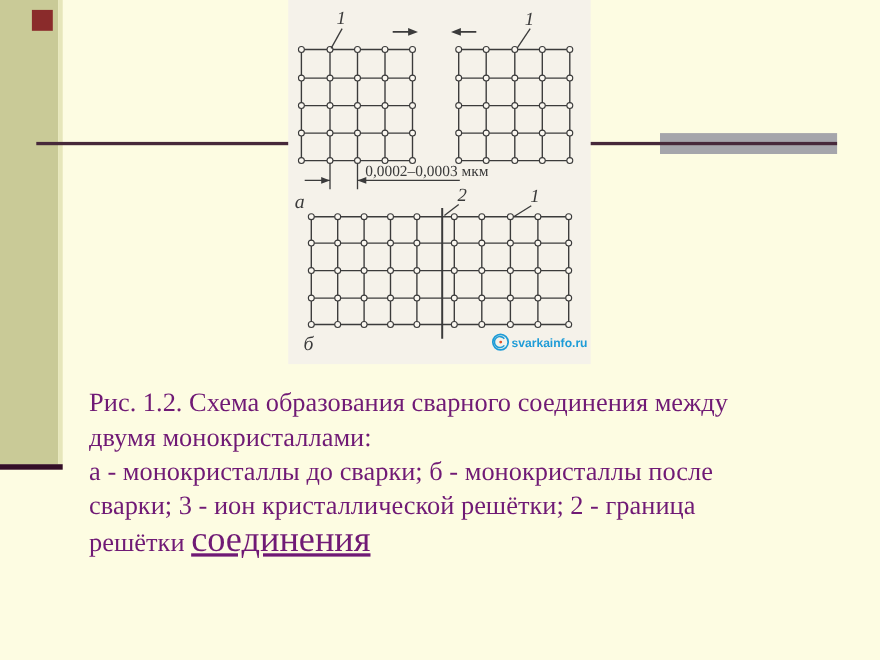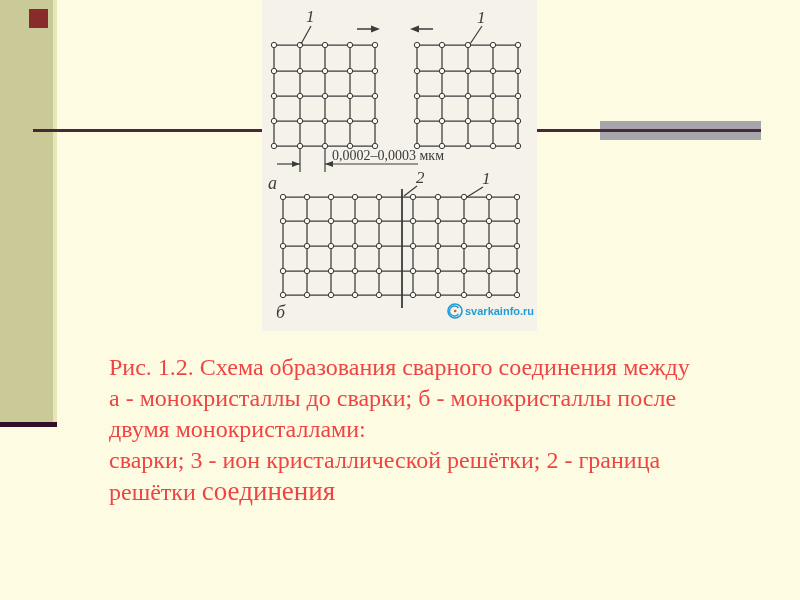--- a/index.html
+++ b/index.html
@@ -22,25 +22,25 @@
   
   .gray-bar{position:absolute;left:600px;top:121px;width:161px;height:19px;background:#a5a5ab;z-index:1;}
   .rule{position:absolute;left:33px;top:129px;width:728px;height:3px;background:#47293a;z-index:2;}
 
   
   .figure{position:absolute;left:262px;top:0;width:275px;height:331px;background:#f5f2ea;z-index:4;}
   .figure svg{display:block;}
 
   
   .caption{
-    position:absolute;left:109px;top:352px;width:680px;z-index:5;
-    color:#ef4444;font-size:24px;line-height:31px;white-space:nowrap;
+    position:absolute;left:81px;top:352px;width:680px;z-index:5;
+    color:#701a75;font-size:24px;line-height:31px;white-space:nowrap;
   }
   .caption .line{height:31px;}
-  .caption .big{font-size:27px;}
+  .caption .big{font-size:33px;text-decoration:underline;}
 </style>
 </head>
 <body>
 
 <div class="slide">
 
   <div class="band"></div>
   <div class="band-edge"></div>
   <div class="bottom-bar"></div>
   <div class="bullet"></div>
@@ -239,19 +239,19 @@
           <path d="M196.5,308 A5,5 0 1 0 196.5,314" stroke="#1e9cd7" stroke-width="1.4" fill="none"></path>
           <circle cx="193.2" cy="311" r="1.3" fill="#e0512a"></circle>
         </g>
         <text x="203" y="315" font-size="11" font-weight="bold" font-family="Liberation Sans, sans-serif" fill="#1e9cd7">svarkainfo.ru</text>
       </g>
     </svg>
   </div>
 
   <div class="caption">
     <div class="line">Рис. 1.2. Схема образования сварного соединения между</div>
+    <div class="line">двумя монокристаллами:</div>
     <div class="line">а - монокристаллы до сварки; б - монокристаллы после</div>
-    <div class="line">двумя монокристаллами:</div>
     <div class="line">сварки; 3 - ион кристаллической решётки; 2 - граница</div>
     <div class="line"><span>решётки </span><span class="big">соединения</span></div>
   </div>
 
 </div>
 
 </body></html>

